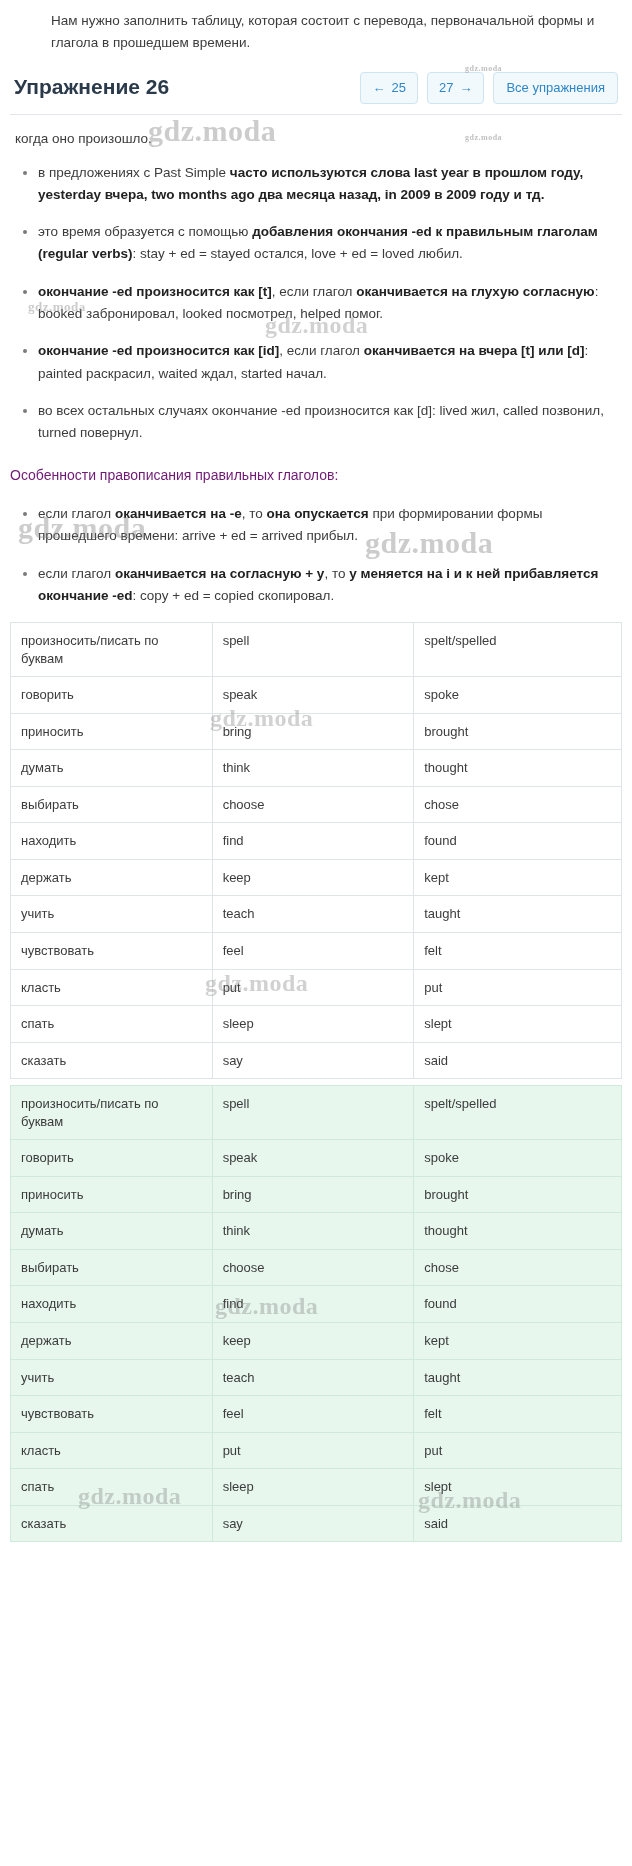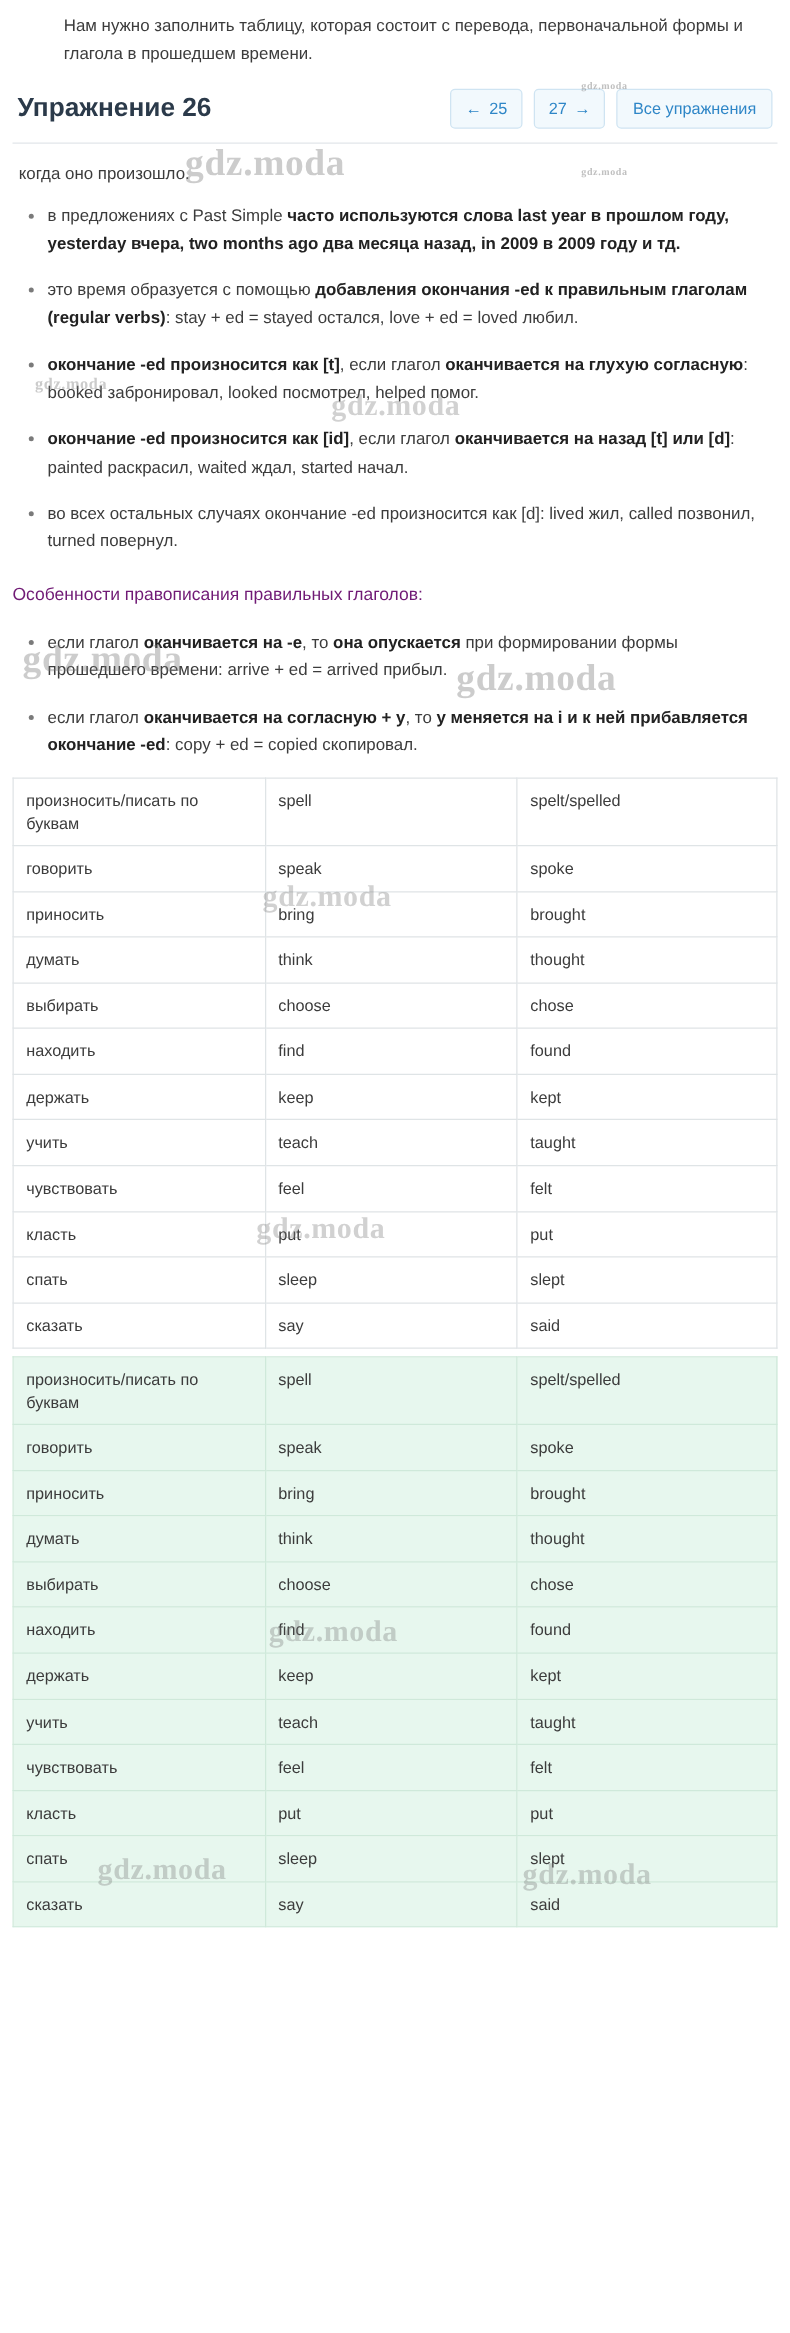--- a/index.html
+++ b/index.html
@@ -20,21 +20,21 @@
     padding: 10px 5px 4px 5px;
     font-size: 13.5px;
     line-height: 1.6;
     color: #3c3c3c;
     margin-left: 36px;
   }
 
   
   .ex-header {
     display: flex;
-    align-items: flex-start;
+    align-items: flex-end;
     justify-content: space-between;
     padding: 14px 4px 10px 4px;
     border-bottom: 1px solid #e2e6ea;
   }
   .ex-title {
     font-size: 21px;
     font-weight: bold;
     color: #2b3a4a;
     white-space: nowrap;
   }
@@ -134,21 +134,21 @@
       <div class="all-btn">Все упражнения</div>
     </div>
   </div>
 
   <div class="after-header">когда оно произошло.</div>
 
   <ul class="bullets">
     <li><span>в предложениях с Past Simple <b>часто используются слова last year в прошлом году, yesterday вчера, two months ago два месяца назад, in 2009 в 2009 году и тд.</b></span></li>
     <li><span>это время образуется с помощью <b>добавления окончания -ed к правильным глаголам (regular verbs)</b>: stay + ed = stayed остался, love + ed = loved любил.</span></li>
     <li><span><b>окончание -ed произносится как [t]</b>, если глагол <b>оканчивается на глухую согласную</b>: booked забронировал, looked посмотрел, helped помог.</span></li>
-    <li><span><b>окончание -ed произносится как [id]</b>, если глагол <b>оканчивается на назад [t] или [d]</b>: painted раскрасил, waited ждал, started начал.</span></li>
+    <li><span><b>окончание -ed произносится как [id]</b>, если глагол <b>оканчивается на вчера [t] или [d]</b>: painted раскрасил, waited ждал, started начал.</span></li>
     <li><span>во всех остальных случаях окончание -ed произносится как [d]: lived жил, called позвонил, turned повернул.</span></li>
   </ul>
 
   <div class="section-head">Особенности правописания правильных глаголов:</div>
 
   <ul class="bullets">
     <li><span>если глагол <b>оканчивается на -е</b>, то <b>она опускается</b> при формировании формы прошедшего времени: arrive + ed = arrived прибыл.</span></li>
     <li><span>если глагол <b>оканчивается на согласную + y</b>, то <b>у меняется на i и к ней прибавляется окончание -ed</b>: copy + ed = copied скопировал.</span></li>
   </ul>
 

